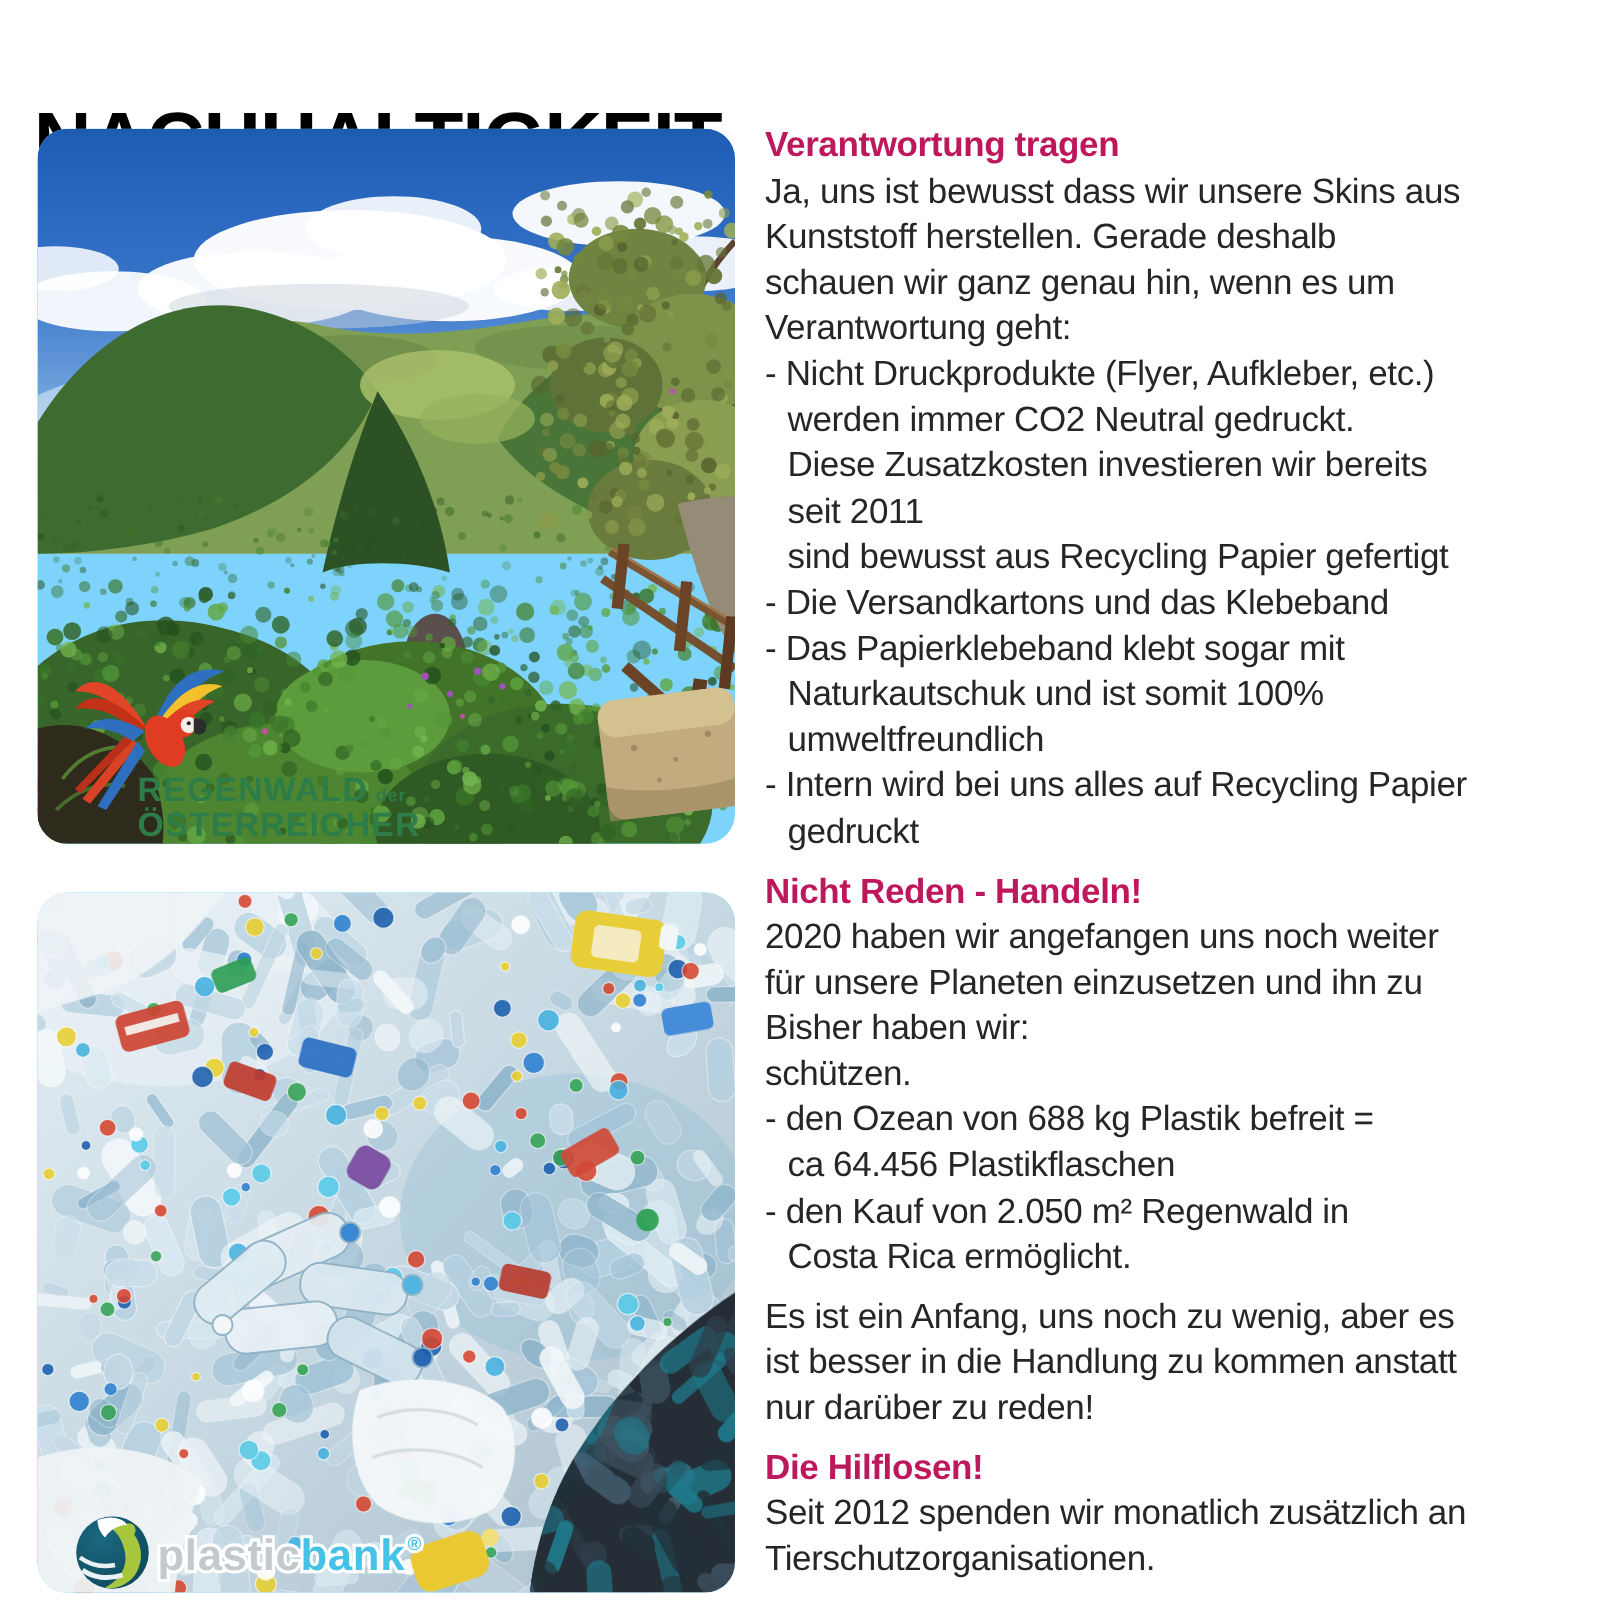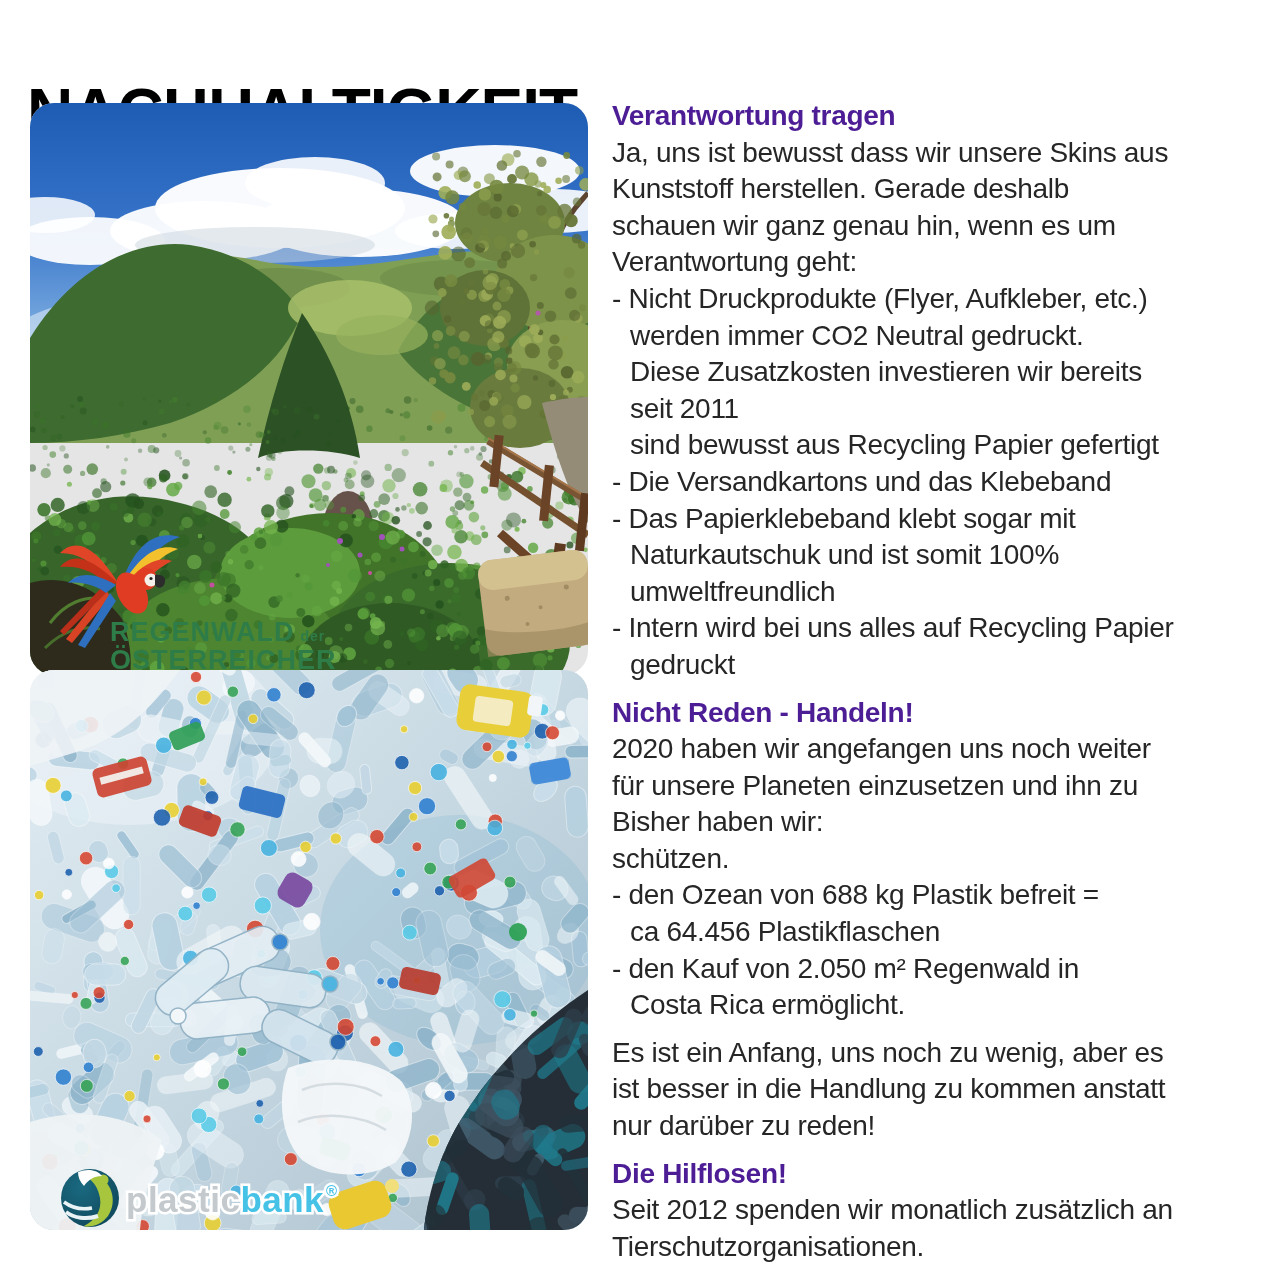--- a/index.html
+++ b/index.html
@@ -1,27 +1,27 @@
 <!DOCTYPE html>
 <html><head>
 <meta charset="utf-8">
 <style>
   html,body{margin:0;padding:0;background:#ffffff;}
   .page{position:relative;width:1280px;height:1280px;background:#fff;overflow:hidden;
         font-family:"Liberation Sans",sans-serif;}
   .title{position:absolute;left:27px;top:36px;font-size:64px;line-height:1.05;
          font-weight:800;letter-spacing:-1px;color:#000;}
-  .photo{position:absolute;left:30px;overflow:hidden;background:#e5e5e5;border-radius:24px;}
+  .photo{position:absolute;left:30px;overflow:hidden;background:#7dd3fc;border-radius:24px;}
   #photo-rf{top:103px;width:558px;height:572px;}
-  #photo-pb{top:670px;width:558px;height:560px;}
+  #photo-pb{top:714px;width:558px;height:560px;}
   .photo svg{display:block;}
   .text-col{position:absolute;left:612px;top:98px;width:668px;color:#262626;
             font-size:28px;letter-spacing:-0.3px;}
   .line{line-height:36.6px;white-space:nowrap;}
-  .heading{font-weight:700;color:#4c1d95;}
+  .heading{font-weight:700;color:#be185d;}
   .sec{margin-bottom:11px;}
   .cont{padding-left:18px;}
   svg text{font-family:"Liberation Sans",sans-serif;}
 </style>
 </head>
 <body>
 
 <div class="page">
 
   <h1 class="title">NACHHALTIGKEIT</h1>

